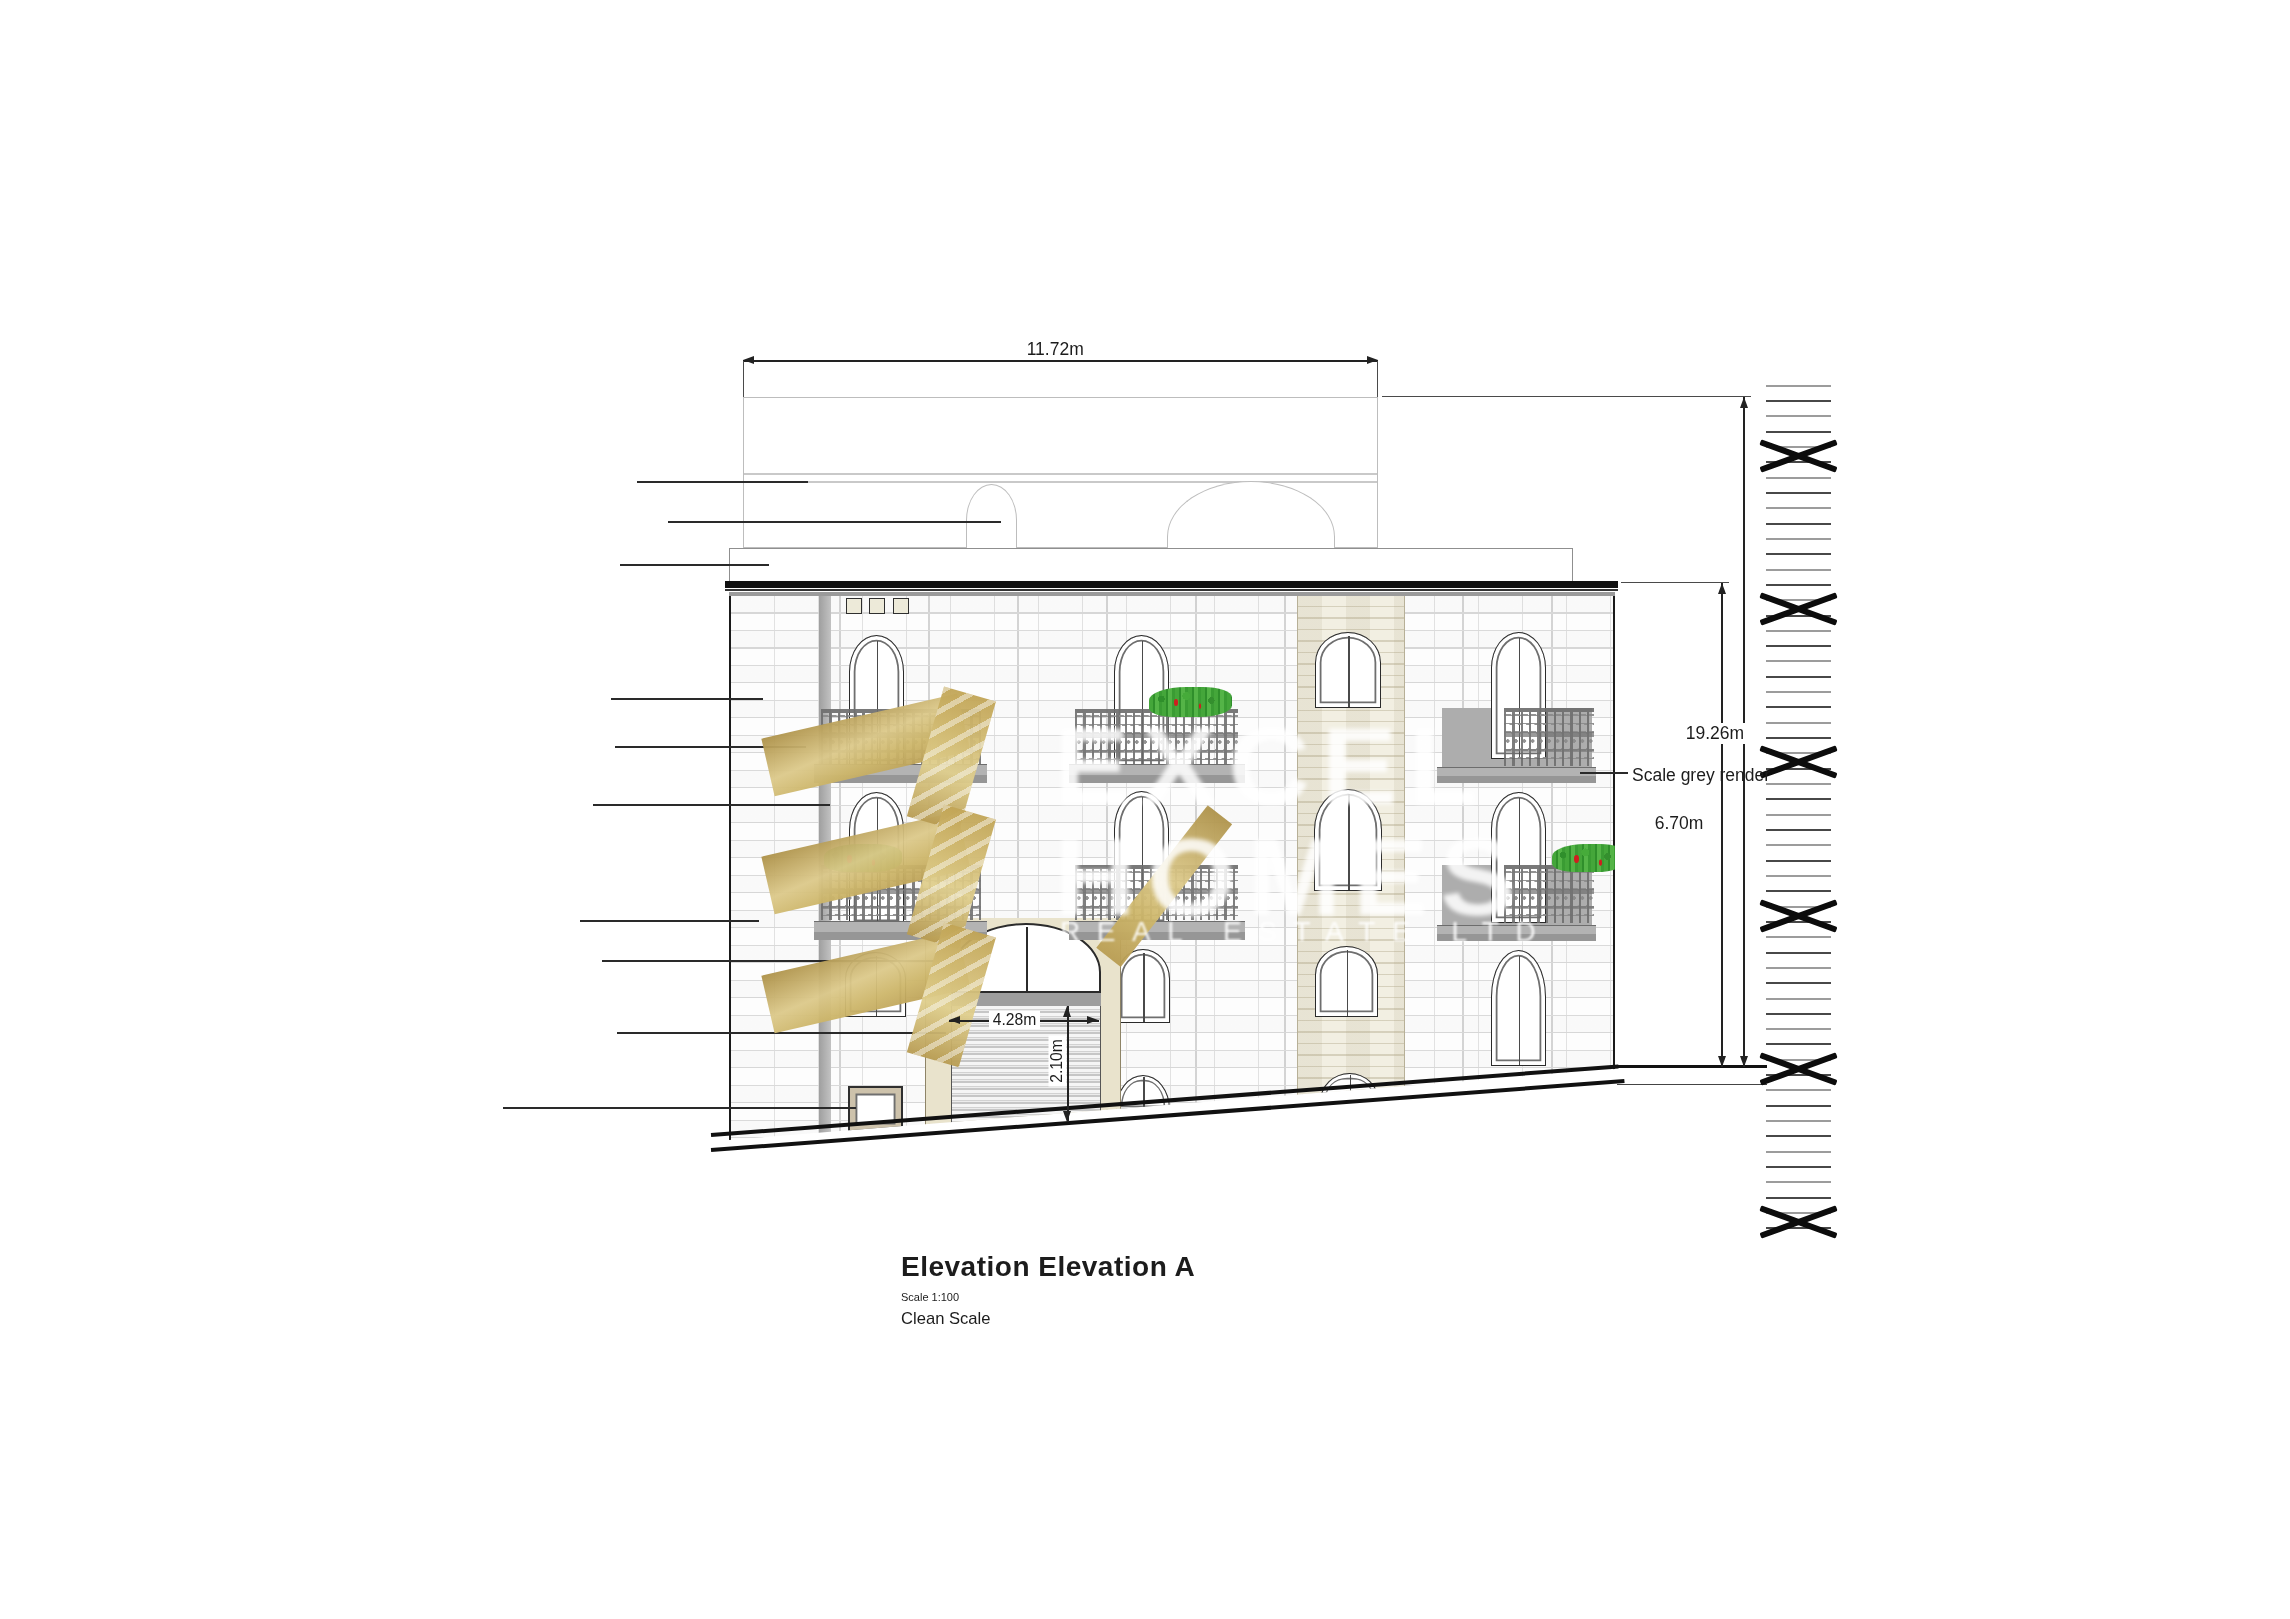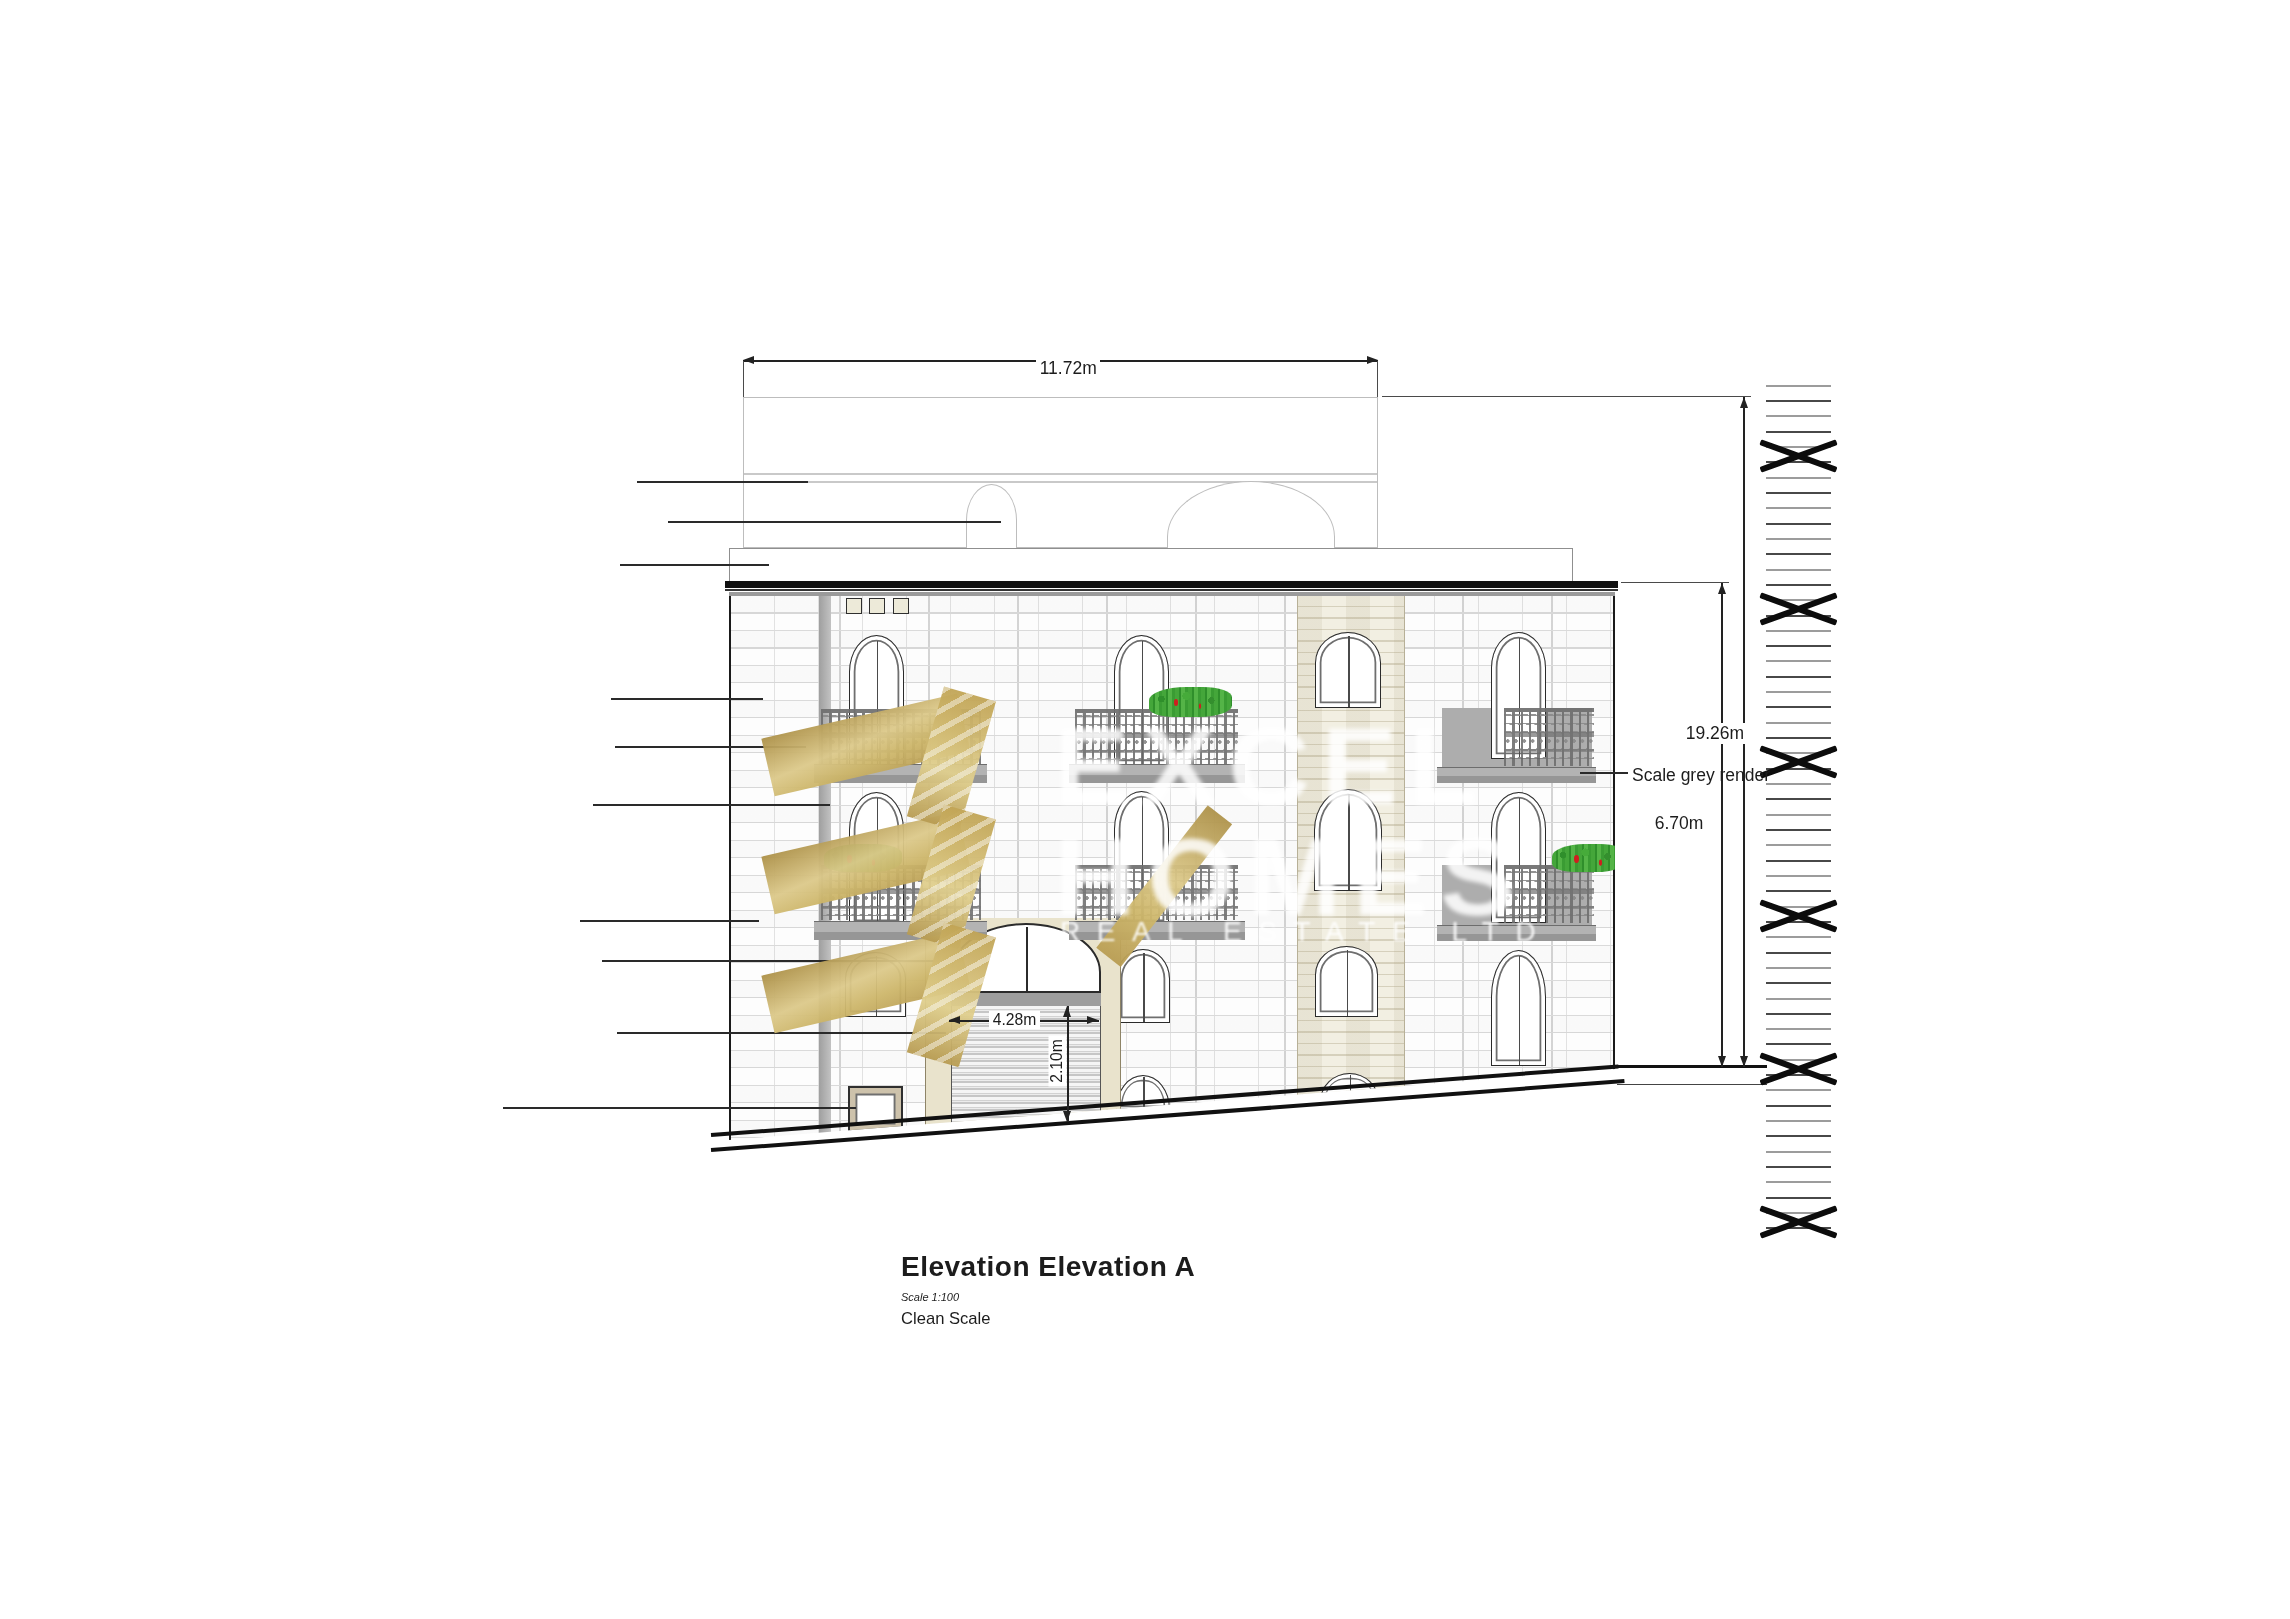--- a/index.html
+++ b/index.html
@@ -98,34 +98,34 @@
   .wm-big{font-weight:bold;font-size:109px;letter-spacing:11px;color:rgba(255,255,255,.85);filter:blur(2.3px);transform:scaleX(1.04);transform-origin:left;}
   .wm-small{font-size:28px;letter-spacing:16.6px;color:rgba(255,255,255,.9);filter:blur(1.1px);}
   .wm-band{background:linear-gradient(170deg,#ad9148,#dcc98a 45%,#cdb66a 70%,#b89c52);transform-origin:left center;opacity:.95;}
   .wm-fold{background:
       repeating-linear-gradient(135deg, rgba(255,255,255,.45) 0 5.5px, transparent 5.5px 16.6px),
       linear-gradient(180deg,#c2a556,#e0cf8e 60%,#b89c52);transform-origin:center top;opacity:.95;}
 
   
   #title-block{left:901px;top:1251px;z-index:60;}
   #drawing-title{font-size:28px;font-weight:bold;letter-spacing:0.5px;}
-  #drawing-scale{font-size:11px;margin-top:8.3px;font-style:italic;}
+  #drawing-scale{font-size:11px;margin-top:8.3px;}
   #drawing-sub{font-size:16.6px;margin-top:5.5px;}
 </style>
 </head>
 <body>
 
 <div id="canvas">
 
   <div class="abs dimline" style="left:743px;top:360px;width:635px;height:1.8px;"></div>
   <div class="abs arrow ar-left" style="left:743px;top:356px;"></div>
   <div class="abs arrow ar-right" style="left:1367px;top:356px;"></div>
   <div class="abs extline" style="left:743px;top:361px;width:1.4px;height:36px;"></div>
   <div class="abs extline" style="left:1377px;top:361px;width:1.4px;height:36px;"></div>
-  <div class="abs dimtext" style="left:1023px;top:358px;margin-left:13px;">11.72m</div>
+  <div class="abs dimtext" style="left:1023px;top:339px;">11.72m</div>
 
   <div class="abs" id="upper-structure">
     <div class="abs upper-line" style="top:75px;"></div>
     <div class="abs upper-line" style="top:83px;"></div>
     <div class="abs upper-arch" style="left:222px;top:86px;width:51px;height:66px;border-radius:50% 50% 0 0 / 55% 55% 0 0;"></div>
     <div class="abs upper-arch" style="left:423px;top:83px;width:168px;height:68px;border-radius:50% 50% 0 0 / 82% 82% 0 0;"></div>
   </div>
 
   <div class="abs" id="parapet"></div>
 

